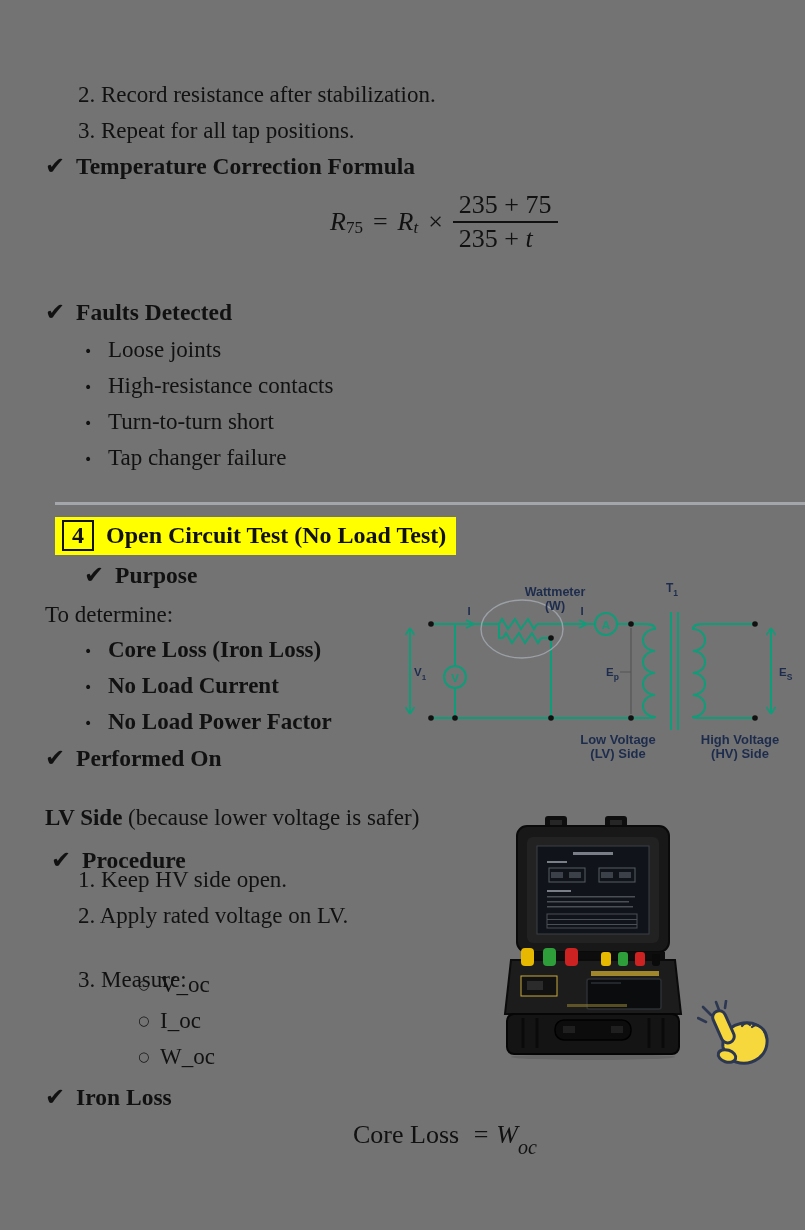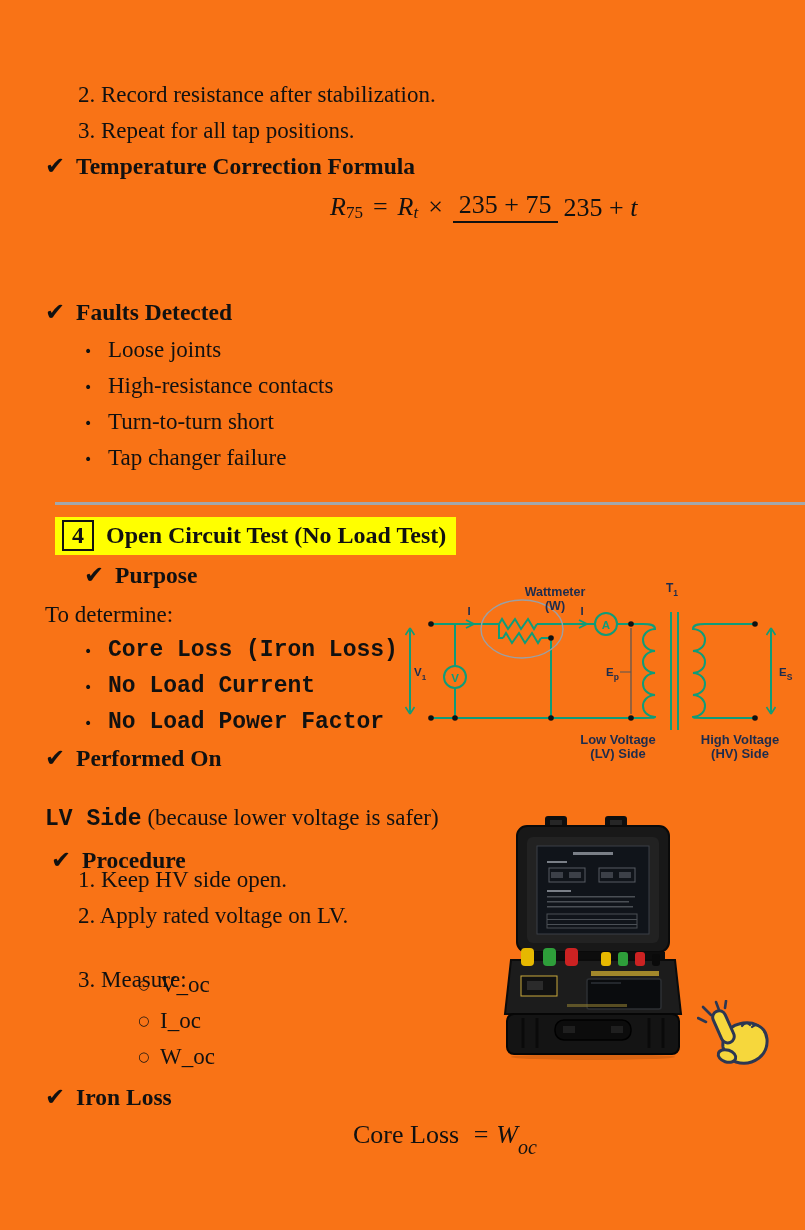--- a/index.html
+++ b/index.html
@@ -1,37 +1,37 @@
 <!DOCTYPE html>
 <html><head>
 <meta charset="utf-8">
 <style>
   html,body{margin:0;padding:0;background:#ffffff;}
-  .page{position:relative;width:805px;height:1230px;background:#f97316;overflow:hidden;
+  .page{position:relative;width:805px;height:1230px;background:#737373;overflow:hidden;
         font-family:"Liberation Serif", serif;color:#111;}
   .abs{position:absolute;white-space:nowrap;}
   .txt{font-size:23px;line-height:30px;}
-  .bold{font-weight:700;font-family:Liberation Mono, monospace;}
+  .bold{font-weight:700;}
   .ck{font-family:"DejaVu Sans", sans-serif;font-weight:700;font-size:24px;margin-right:11px;}
   .heading{font-size:23.5px;font-weight:700;}
   .dot{font-family:"DejaVu Sans", sans-serif;font-size:14px;position:absolute;left:84px;top:6px;}
   .circ{font-family:"DejaVu Sans", sans-serif;font-size:13px;position:absolute;left:138px;top:5px;}
   .b-item{position:absolute;left:0;width:500px;height:34px;}
   .b-item .b-text{position:absolute;left:108px;font-size:23px;}
   .b-item .c-text{position:absolute;left:160px;font-size:23px;}
   .divider{position:absolute;left:55px;right:0;height:3px;background:#a3a7ab;}
   .sec-title{position:absolute;left:55px;top:517px;background:#ffff00;padding:3px 10px 4px 7px;
              font-size:24px;font-weight:700;display:flex;align-items:center;gap:12px;}
   .sec-num{display:inline-block;border:2.5px solid #111;padding:0px 8px 1px 8px;line-height:26px;}
   .formula-main{position:absolute;left:330px;top:190px;display:flex;align-items:center;
                 font-size:26px;font-style:italic;}
   .formula-main sub{font-size:17px;font-style:normal;transform:translateY(6px);display:inline-block;}
   .formula-main sub.fital{font-style:italic;}
   .fop{font-style:normal;margin:0 10px;}
-  .frac{display:inline-flex;flex-direction:row;align-items:flex-end;font-style:normal;line-height:30px;}
+  .frac{display:inline-flex;flex-direction:column;align-items:flex-start;font-style:normal;line-height:30px;}
   .frac .num{border-bottom:2px solid #111;padding:0 6px 1px 6px;}
   .frac .den{padding:1px 6px 0 6px;}
   .frac i{font-style:italic;}
   .formula-core{position:absolute;left:353px;top:1120px;font-size:26px;}
   .formula-core sub{font-size:20px;font-style:italic;transform:translateY(5px);display:inline-block;}
   svg text{font-family:"Liberation Sans", sans-serif;}
 </style>
 </head>
 <body>
 

